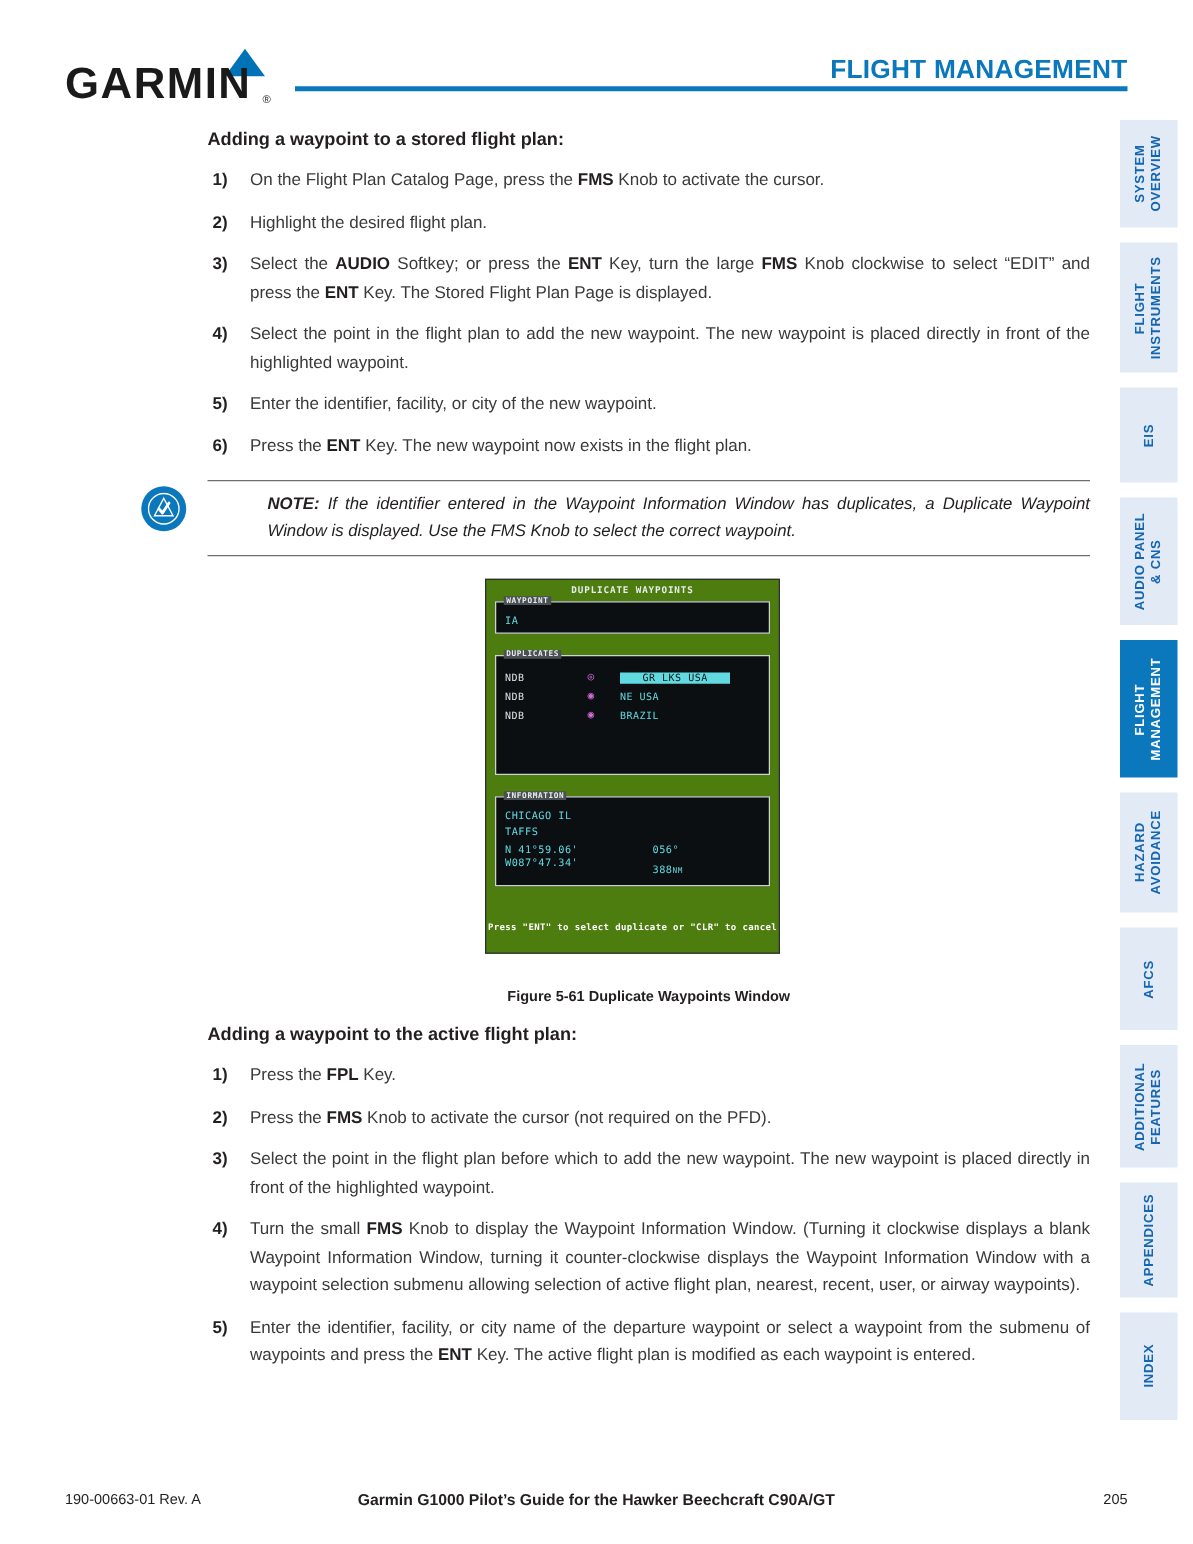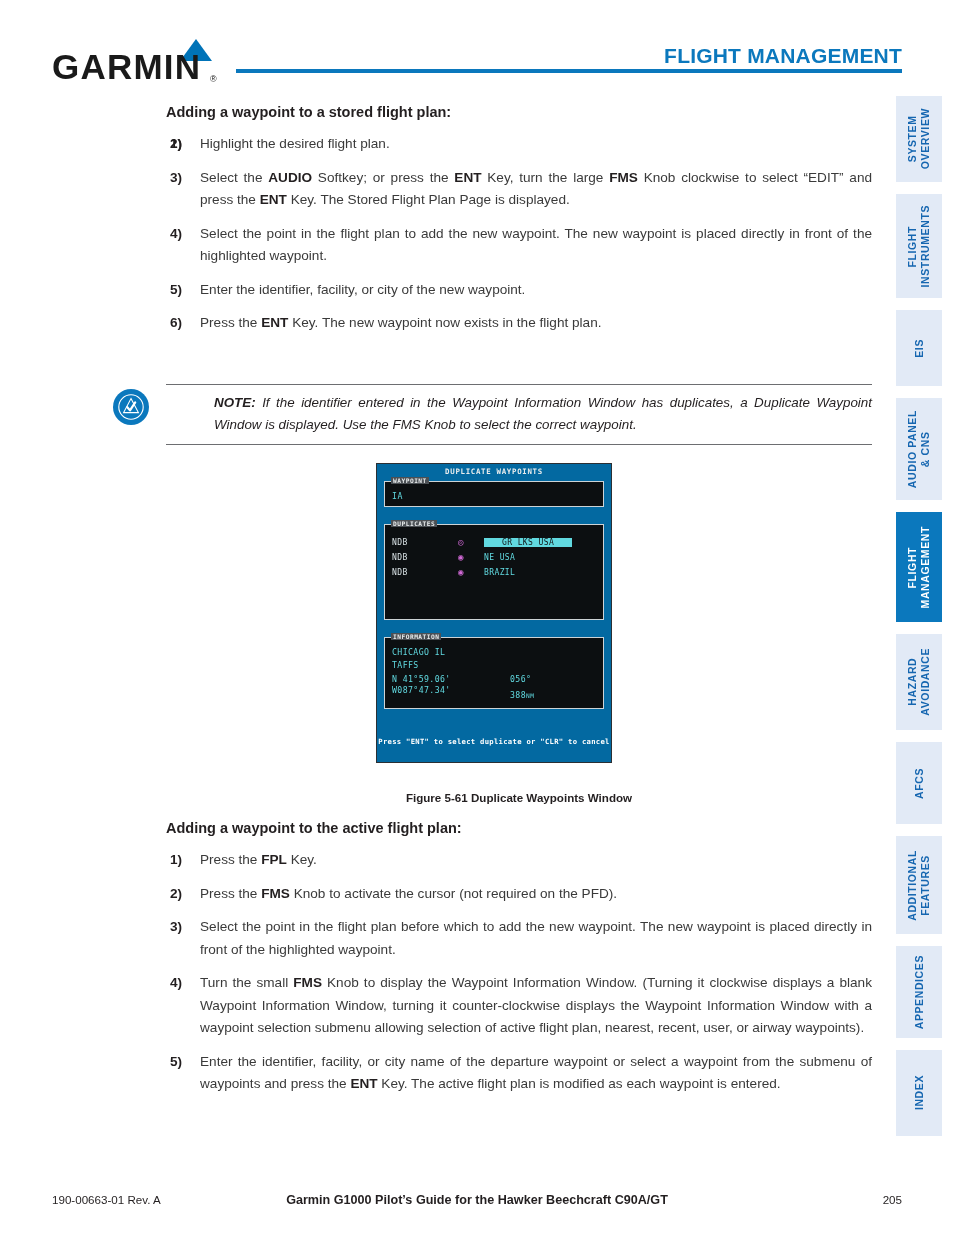--- a/index.html
+++ b/index.html
@@ -186,25 +186,25 @@
   .note-text b { font-style: italic; font-weight: bold; }
   .note-rule-bottom {
     width: 706px;
     height: 1px;
     background: #6d6e71;
   }
 
   
   .figure {
     position: absolute;
-    left: 376px;
+    left: 388px;
     top: 463px;
     width: 236px;
     height: 300px;
-    background: #0369a1;
+    background: #4d7c0f;
     border: 1px solid #2b2f33;
     box-sizing: border-box;
     font-family: "DejaVu Sans Mono", monospace;
   }
   .fig-title {
     text-align: center;
     color: #e8eced;
     font-size: 7.4px;
     letter-spacing: 0.7px;
     padding-top: 3px;
@@ -386,21 +386,21 @@
       <span class="vtext">APPENDICES</span>
     </div>
     <div class="side-tab" style="height: 86px;">
       <span class="vtext">INDEX</span>
     </div>
   </div>
 
 <div class="content">
   <h2 class="sec-head">Adding a waypoint to a stored flight plan:</h2>
   <ol class="steps" id="steps1">
-      <li><span class="num">1)</span></li>
+      <li><span class="num">1)</span><span>On the Flight Plan Catalog Page, press the <b>FMS</b> Knob to activate the cursor.</span></li>
       <li><span class="num">2)</span><span>Highlight the desired flight plan.</span></li>
       <li><span class="num">3)</span><span>Select the <b>AUDIO</b> Softkey; or press the <b>ENT</b> Key, turn the large <b>FMS</b> Knob clockwise to select “EDIT” and press the <b>ENT</b> Key.  The Stored Flight Plan Page is displayed.</span></li>
       <li><span class="num">4)</span><span>Select the point in the flight plan to add the new waypoint.  The new waypoint is placed directly in front of the highlighted waypoint.</span></li>
       <li><span class="num">5)</span><span>Enter the identifier, facility, or city of the new waypoint.</span></li>
       <li><span class="num">6)</span><span>Press the <b>ENT</b> Key.  The new waypoint now exists in the flight plan.</span></li>
     </ol>
 </div>
 
 <div class="note-wrap">
   <div class="note-rule-top"></div>

